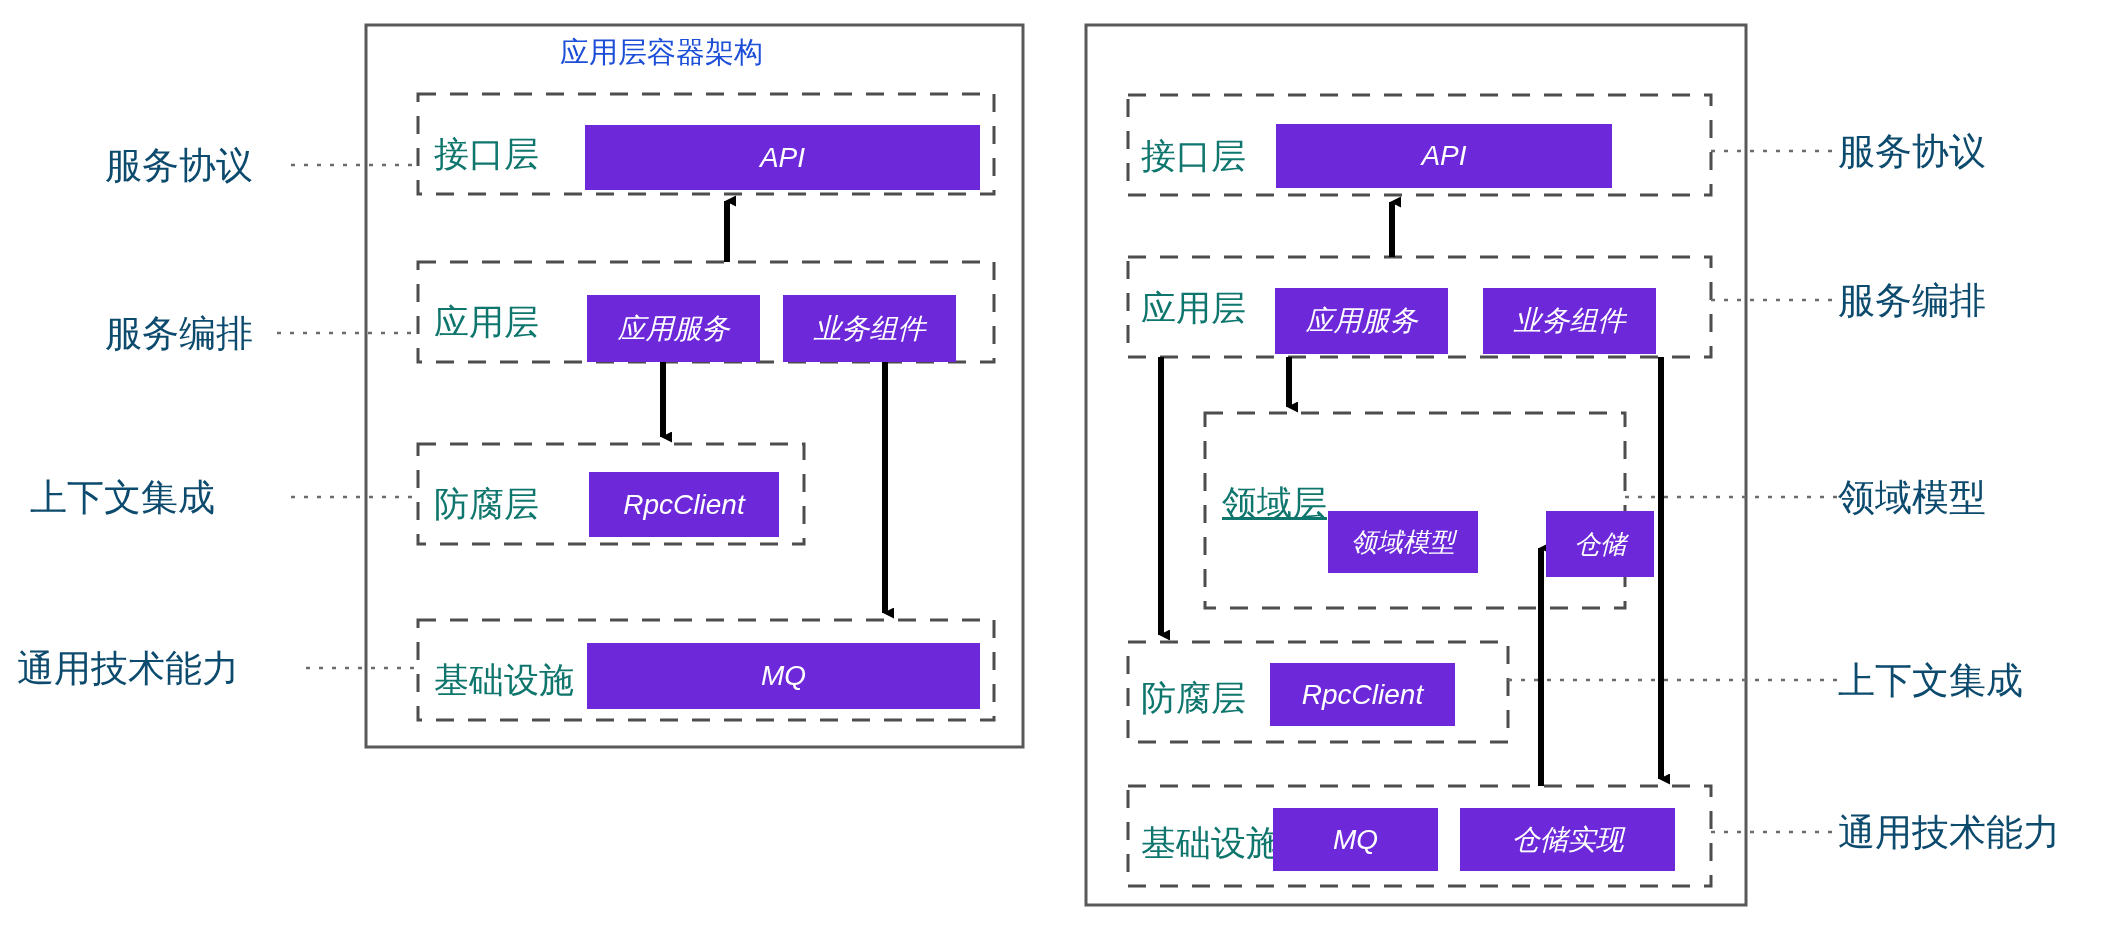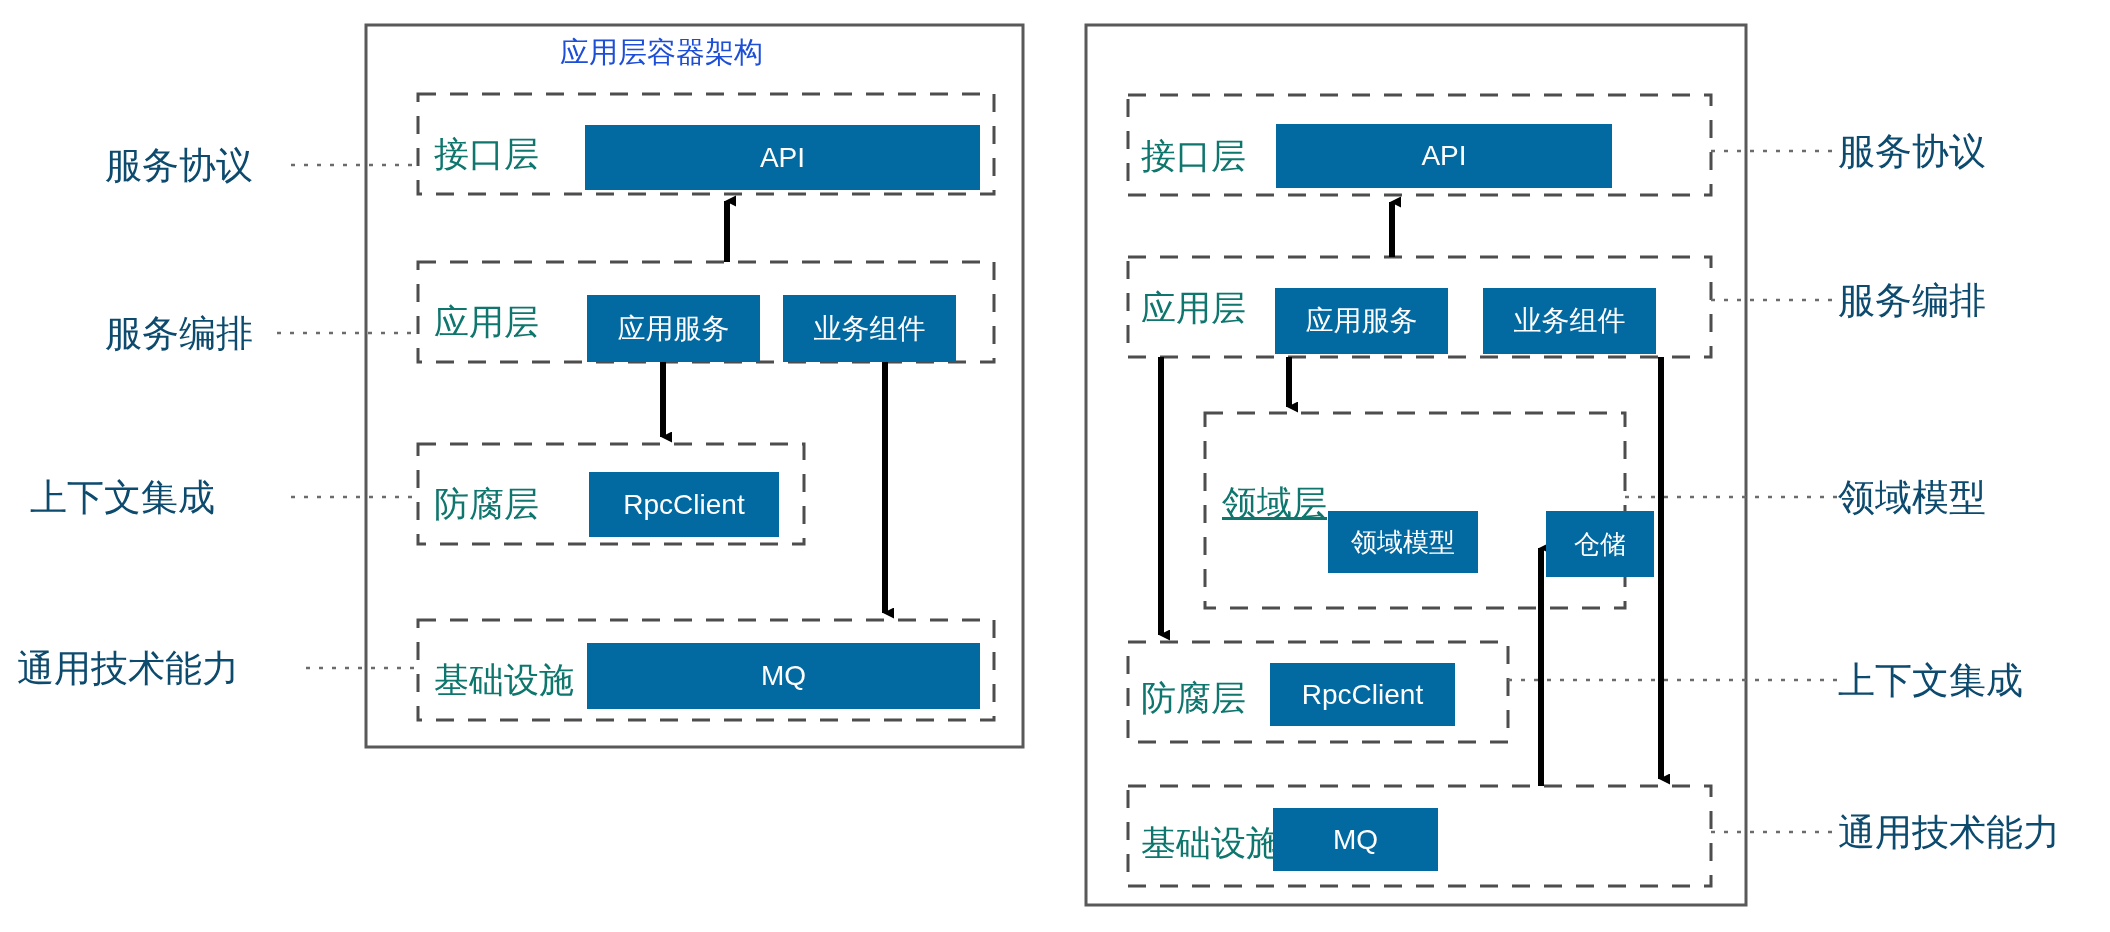--- a/index.html
+++ b/index.html
@@ -7,23 +7,23 @@
        font-family:"Liberation Sans","DejaVu Sans",sans-serif;}
   #stage{position:absolute;left:0;top:0;width:2110px;height:932px;}
   svg{position:absolute;left:0;top:0;width:2110px;height:932px;}
   .side-label{position:absolute;color:#0c4a6e;font-size:37px;line-height:1;
               white-space:nowrap;font-family:"Liberation Sans","DejaVu Sans",sans-serif;}
   .side-label.right-side{text-align:left;}
   .panel-title{position:absolute;color:#1d4ed8;font-size:29px;white-space:nowrap;
                font-family:"Liberation Sans","DejaVu Sans",sans-serif;}
   .layer-name{position:absolute;color:#0f766e;font-size:35px;white-space:nowrap;
               font-family:"Liberation Sans","DejaVu Sans",sans-serif;}
-  .comp-box{position:absolute;background:#0369a1;color:#ffffff;display:flex;
+  .comp-box{position:absolute;background:#6d28d9;color:#ffffff;display:flex;
             align-items:center;justify-content:center;font-size:28px;
-            font-family:"Liberation Sans","DejaVu Sans",sans-serif;white-space:nowrap;}
+            font-family:"Liberation Sans","DejaVu Sans",sans-serif;white-space:nowrap;font-style:italic;}
   .comp-box.small{font-size:26px;}
 </style>
 </head>
 <body>
 
 <div id="stage">
 
   <svg viewBox="0 0 2110 932">
     <defs>
       <marker id="ah" markerWidth="12" markerHeight="12" refX="5.5" refY="9" orient="auto" markerUnits="userSpaceOnUse">
@@ -103,20 +103,21 @@
 
   <div class="comp-box" style="left:1275px;top:288px;width:173px;height:66px;">应用服务</div>
   <div class="comp-box" style="left:1483px;top:288px;width:173px;height:66px;">业务组件</div>
 
   <div class="comp-box small" style="left:1328px;top:511px;width:150px;height:62px;">领域模型</div>
   <div class="comp-box small" style="left:1546px;top:511px;width:108px;height:66px;">仓储</div>
 
   <div class="comp-box" style="left:1270px;top:663px;width:185px;height:63px;">RpcClient</div>
 
   <div class="comp-box" style="left:1273px;top:808px;width:165px;height:63px;">MQ</div>
+  <div class="comp-box" style="left:1460px;top:808px;width:215px;height:63px;">仓储实现</div>
 
   <div class="side-label right-side" style="left:1838px;top:133px;">服务协议</div>
   <div class="side-label right-side" style="left:1838px;top:282px;">服务编排</div>
   <div class="side-label right-side" style="left:1838px;top:479px;">领域模型</div>
   <div class="side-label right-side" style="left:1838px;top:662px;">上下文集成</div>
   <div class="side-label right-side" style="left:1838px;top:814px;">通用技术能力</div>
 
 </div>
 
 </body></html>

